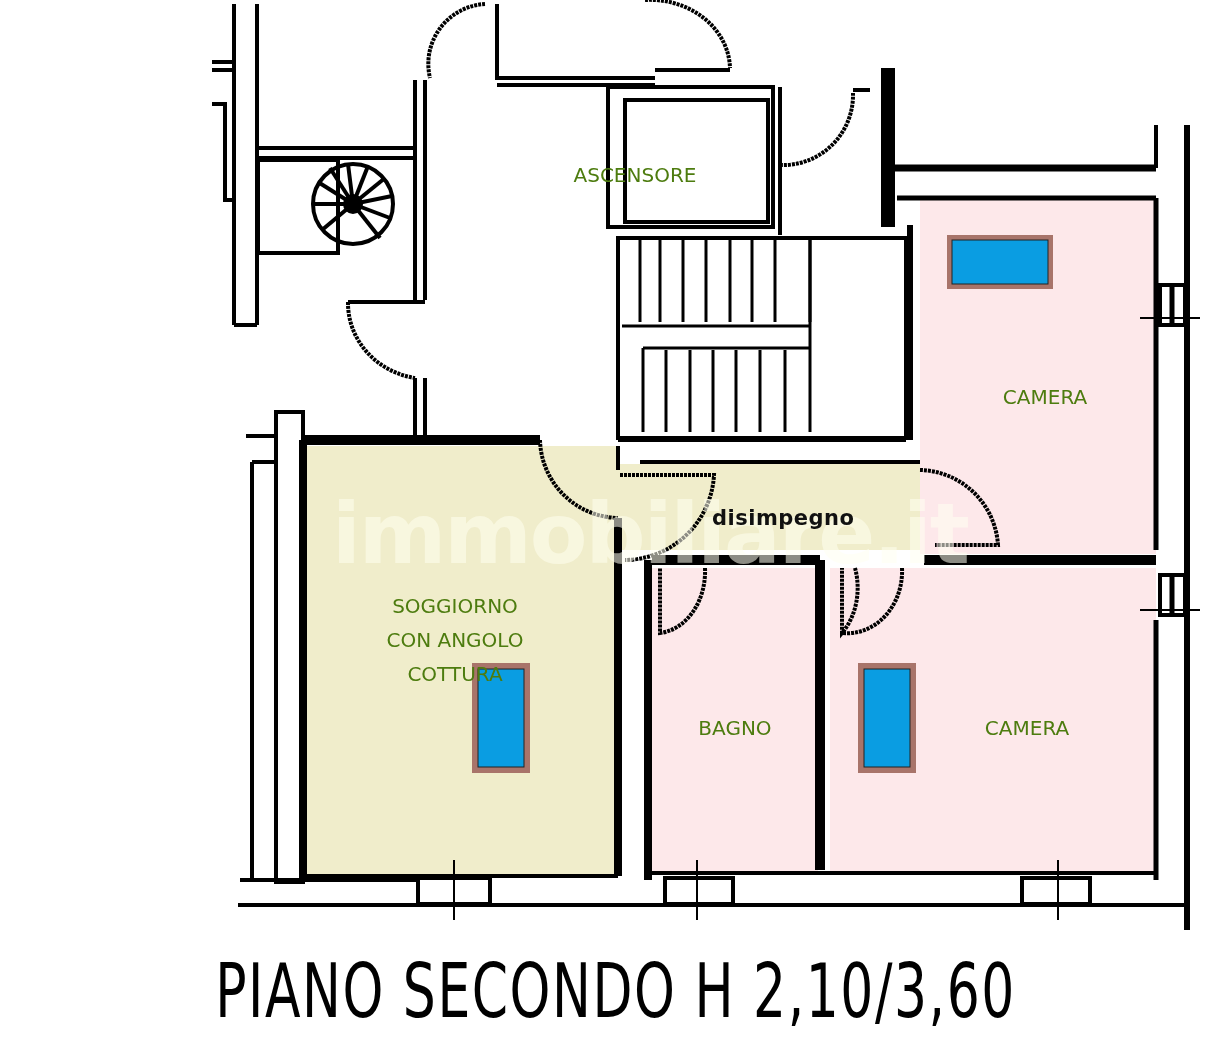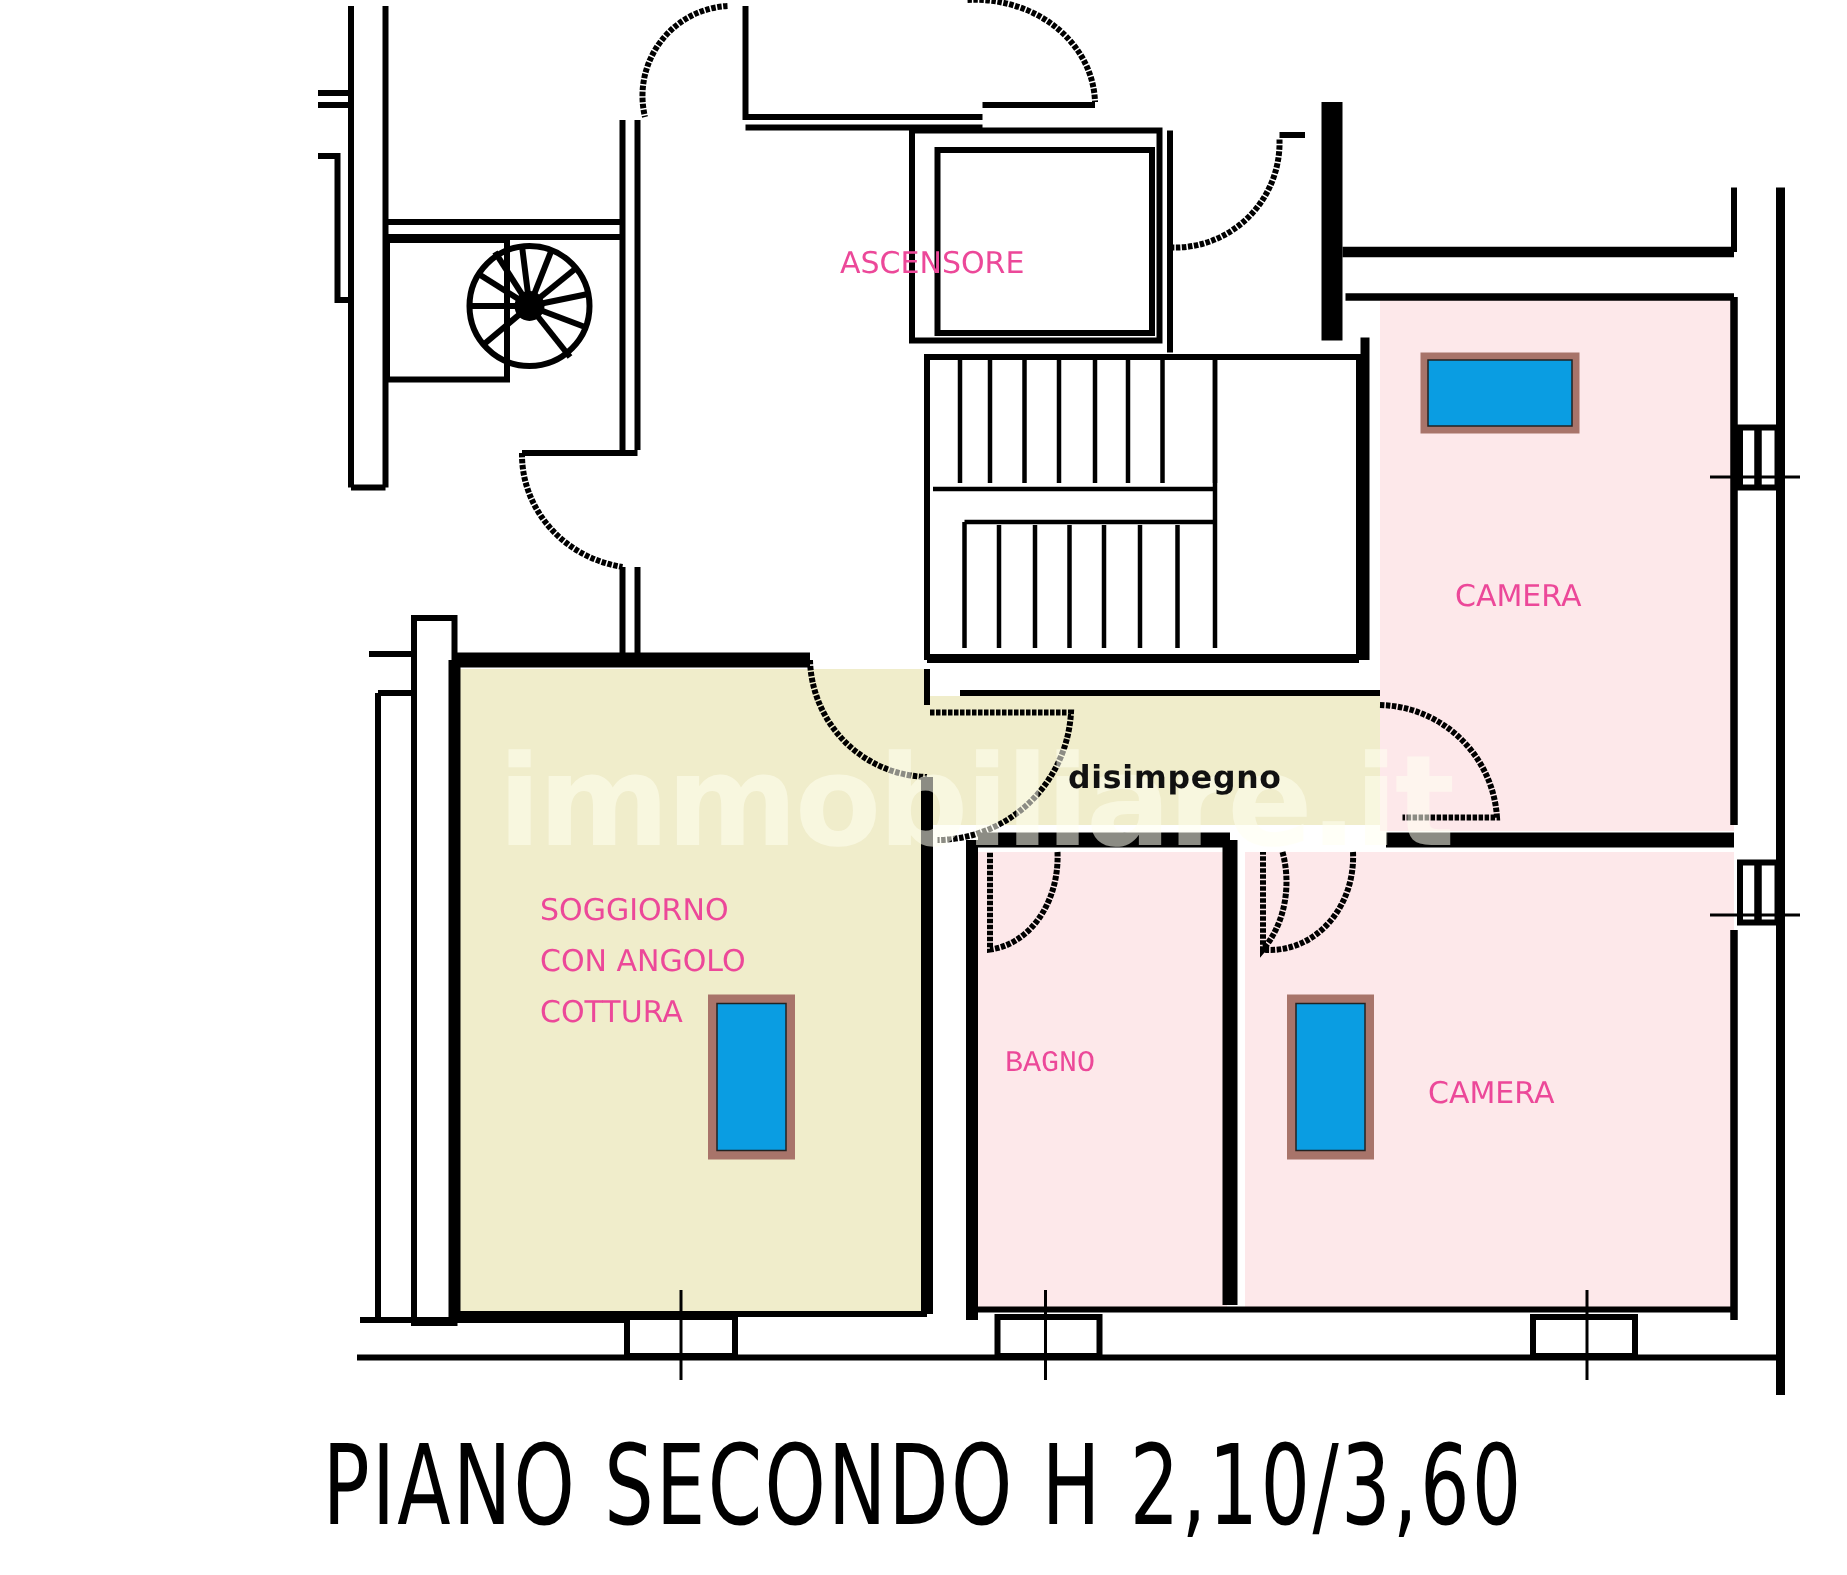--- a/index.html
+++ b/index.html
@@ -1,20 +1,20 @@
 <!DOCTYPE html>
 <html><head>
 <meta charset="utf-8">
 <style>
   html, body { margin: 0; padding: 0; background: #ffffff; }
   body { width: 1231px; height: 1050px; position: relative; overflow: hidden; font-family: "DejaVu Sans", sans-serif; }
   #plan { position: absolute; left: 0; top: 0; width: 1231px; height: 1050px; }
   .room-label {
-    position: absolute; color: #ec4899; font-family: "DejaVu Sans", sans-serif;
-    font-size: 20px; text-align: left; line-height: 34px; letter-spacing: 0px; white-space: pre-line;
+    position: absolute; color: #4d7c0f; font-family: "DejaVu Sans", sans-serif;
+    font-size: 20px; text-align: center; line-height: 34px; letter-spacing: 0px; white-space: pre-line;
   }
   .hall-label {
     position: absolute; color: #111; font-family: "DejaVu Sans", sans-serif; font-weight: bold;
     font-size: 21px; letter-spacing: 0.5px; text-align: right;
   }
   .title {
     position: absolute; left: 0; top: 948px; width: 1231px; text-align: center;
     font-family: "DejaVu Sans Condensed", "DejaVu Sans", sans-serif; font-size: 74px; color: #000;
     letter-spacing: 2px; transform: scaleX(0.78); transform-origin: center; white-space: pre;
   }
@@ -169,16 +169,16 @@
 </svg>
 
 <div class="watermark">immobiliare.it</div>
 
 <div class="room-label" style="left:560px; top:158px; width:150px;">ASCENSORE</div>
 <div class="room-label" style="left:970px; top:380px; width:150px;">CAMERA</div>
 <div class="hall-label" style="left:712px; top:506px;">disimpegno</div>
 <div class="room-label" style="left:360px; top:541px; width:190px;margin-top:48px;">SOGGIORNO
 CON ANGOLO
 COTTURA</div>
-<div class="room-label" style="left:670px; top:693px; width:130px;font-family:Liberation Mono, monospace;">BAGNO</div>
+<div class="room-label" style="left:670px; top:711px; width:130px;">BAGNO</div>
 <div class="room-label" style="left:952px; top:711px; width:150px;">CAMERA</div>
 
 <div class="title">PIANO SECONDO H 2,10/3,60</div>
 
 </body></html>

